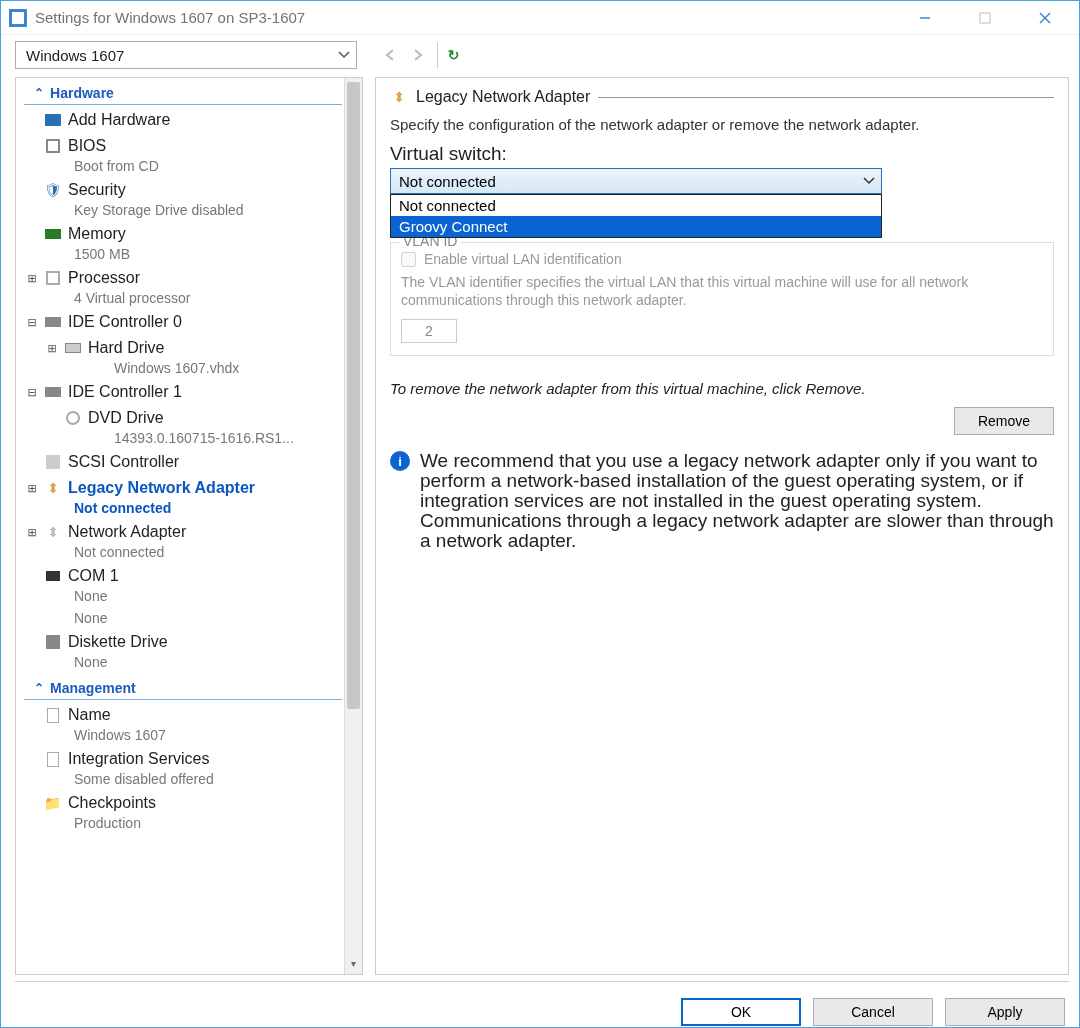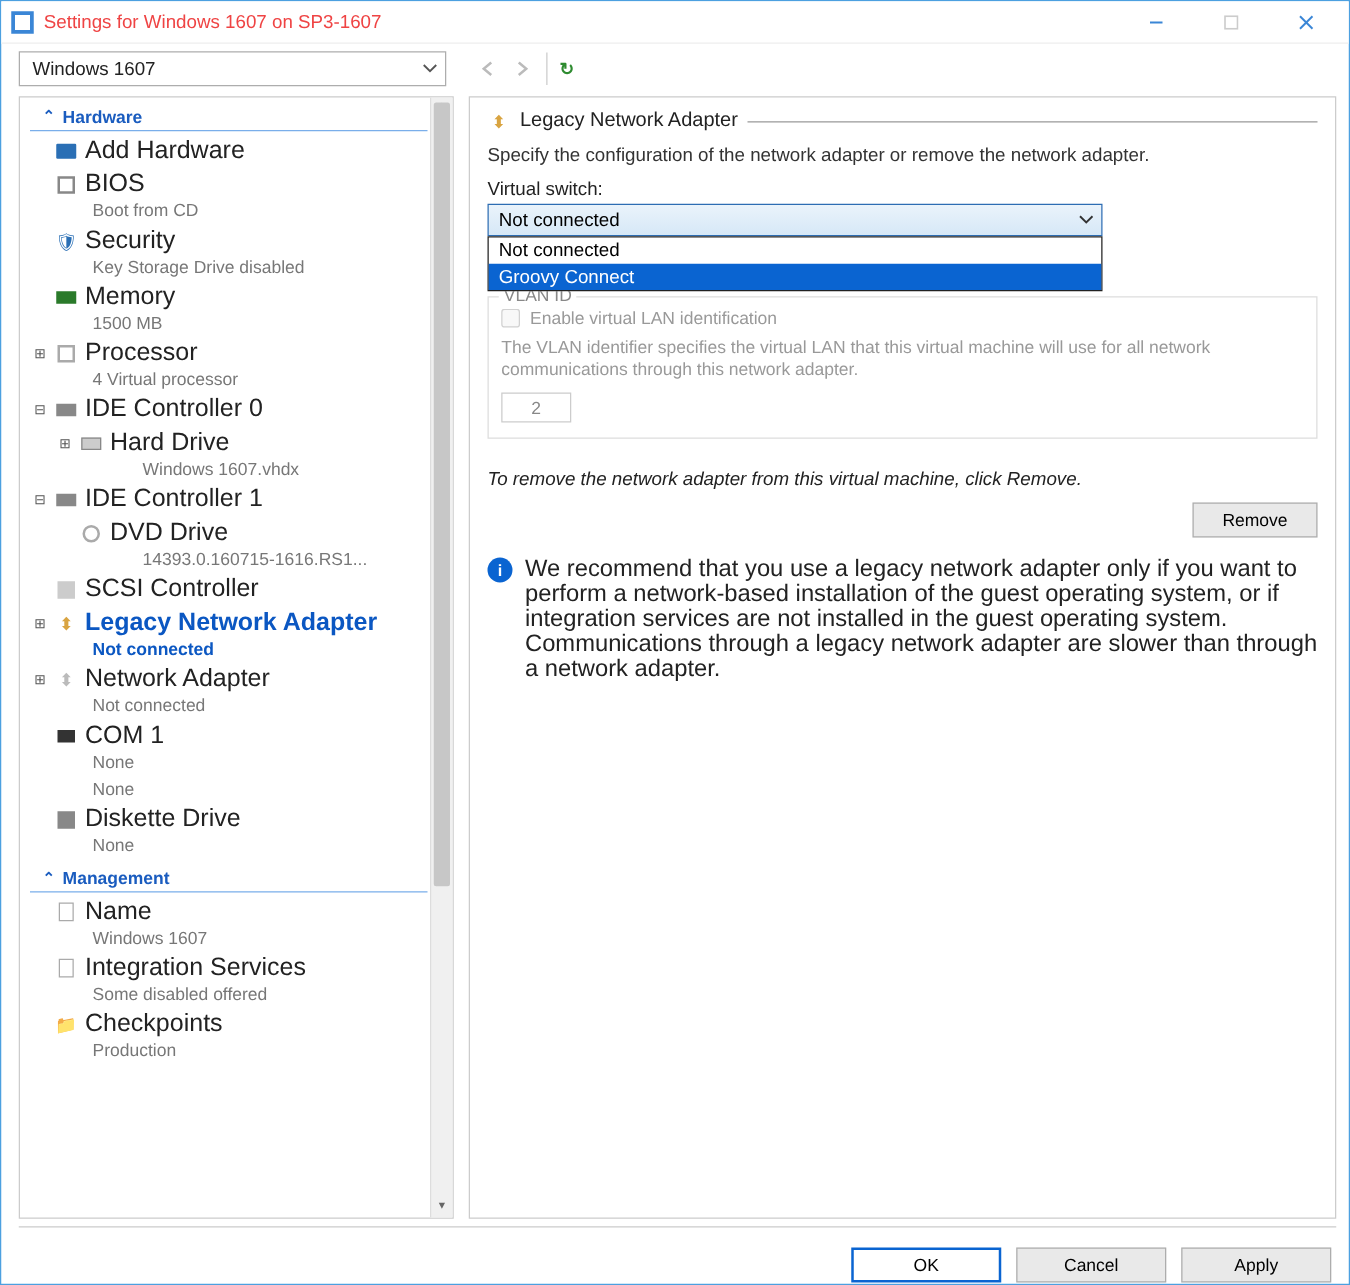--- a/index.html
+++ b/index.html
@@ -1,56 +1,56 @@
 <!DOCTYPE html>
 <html><head>
 <meta charset="utf-8">
 <style>
 * { box-sizing: border-box; margin: 0; padding: 0; }
 body { font-family: "Segoe UI", Tahoma, sans-serif; font-size: 14px; background: #fff; width:1080px; height:1028px; overflow:hidden; border:1px solid #4ca0e0; }
 .titlebar { height:34px; background:#fff; display:flex; align-items:center; padding:0 4px 0 8px; border-bottom:1px solid #eee;}
 .titlebar .app-icon { width:18px; height:18px; background:linear-gradient(#3a86d6,#3a86d6); margin-right:8px; position:relative;}
 .titlebar .app-icon::after{content:"";position:absolute;inset:3px;background:#fff;}
-.titlebar .title{color:#ef4444; font-size:15px;}
+.titlebar .title{color:#737373; font-size:15px;}
 .titlebar .winbtns{margin-left:auto; display:flex;}
 .titlebar .winbtn{width:60px; height:34px; display:flex;align-items:center;justify-content:center; color:#888;}
 
 .toolbar-row{display:flex; align-items:center; padding:6px 14px 8px 14px; gap:10px;}
 .vm-dropdown{width:342px; height:28px; border:1px solid #adadad; background:#fff; display:flex; align-items:center; padding:0 6px 0 10px; font-size:15px; color:#222;}
 .vm-dropdown .chev{margin-left:auto;}
 .navbtns{display:flex;gap:2px;margin-left:10px;}
 .navbtn{width:26px;height:26px;display:flex;align-items:center;justify-content:center;color:#999;}
 .navbtn.sep{border-left:1px solid #ccc;margin-left:4px;padding-left:6px;}
 .reload{color:#2e8b30;font-weight:bold;}
 
 .body-split{display:flex; height:calc(100% - 34px - 44px - 50px); padding:0 10px 0 14px;}
 .sidebar-wrap{width:348px; border:1px solid #ccc; position:relative;}
 .sidebar{height:100%; overflow:hidden; padding:4px 0;}
 .sidebar .section-hdr{display:flex;align-items:center;gap:6px;color:#1a5cbf;font-weight:600;padding:3px 6px 3px 10px;border-bottom:1px solid #7aaeea;margin:0 20px 2px 8px;}
 .sidebar .section-hdr .caret{color:#1a5cbf;font-size:12px;}
 .tree-item{padding:2px 6px 2px 10px;}
 .tree-row{display:flex;align-items:center;gap:6px;min-height:22px;}
 .tree-exp{width:12px;text-align:center;color:#555;font-size:11px;}
 .tree-icon{width:18px;height:18px;display:inline-flex;align-items:center;justify-content:center;font-size:14px;}
-.tree-label{color:#222;font-size:20px;}
+.tree-label{color:#222;font-size:16px;}
 .tree-sub{color:#777;font-size:14px;padding-left:48px;line-height:18px;}
 .tree-item.child{padding-left:30px;}
 .tree-item.selected .tree-label{color:#0b57c2;font-weight:600;}
 .tree-item.selected .tree-sub{color:#0b57c2;font-weight:600;}
 .scrollbar{position:absolute;right:0;top:0;bottom:0;width:18px;background:#f0f0f0;border-left:1px solid #ddd;}
 .scrollbar .thumb{position:absolute;left:2px;right:2px;top:4px;height:70%;background:#c7c7c7;border-radius:2px;}
 .scrollbar .arrow{position:absolute;left:0;right:0;height:16px;text-align:center;font-size:10px;color:#666;}
 .scrollbar .arrow.up{top:0;} .scrollbar .arrow.down{bottom:0;}
 
 .main{flex:1; margin-left:12px; border:1px solid #ccc; padding:10px 14px; position:relative; min-width:0;}
 .section-title-row{display:flex;align-items:center;gap:8px;margin-bottom:10px;}
 .section-title-row .line{flex:1;height:1px;background:#999;}
 .main h3{font-weight:400;color:#222;font-size:16px;}
 .desc{color:#333;margin:6px 0 10px;font-size:15px;}
-.label{color:#222;font-size:15px;margin-bottom:3px;}
+.label{color:#222;font-size:19px;margin-bottom:3px;}
 .combo{width:492px;height:26px;border:1px solid #2d6db3;background:linear-gradient(#eaf3fb,#d6e8f7);display:flex;align-items:center;padding:0 6px 0 8px;font-size:15px;}
 .combo .chev{margin-left:auto;color:#333;}
 .dropdown-list{position:absolute;width:492px;border:1px solid #222;background:#fff;z-index:5;}
 .dropdown-list .opt{padding:2px 8px;font-size:15px;}
 .dropdown-list .opt.hl{background:#0a64d1;color:#fff;}
 
 .group-box{border:1px solid #ddd;padding:8px 10px 12px;margin-top:48px;position:relative;min-width:0;}
 .group-box::before{content:attr(data-title);position:absolute;top:-10px;left:8px;background:#fff;padding:0 4px;color:#888;font-size:14px;}
 .chk-row{display:flex;align-items:center;gap:8px;color:#999;margin-bottom:6px;}
 .chk-row input{width:15px;height:15px;}

